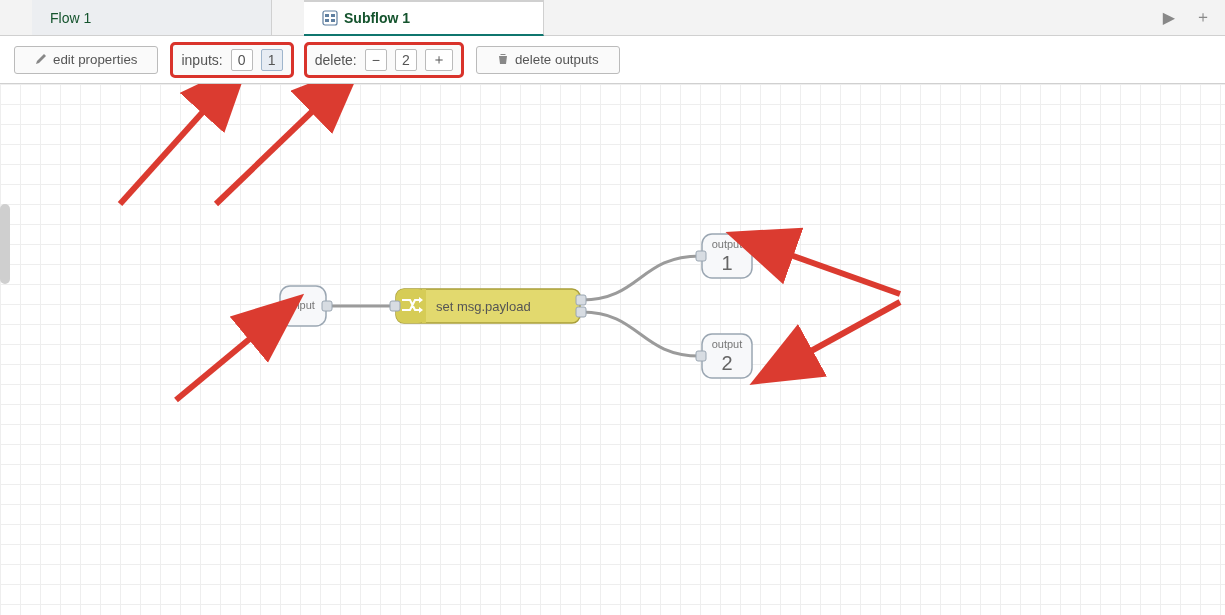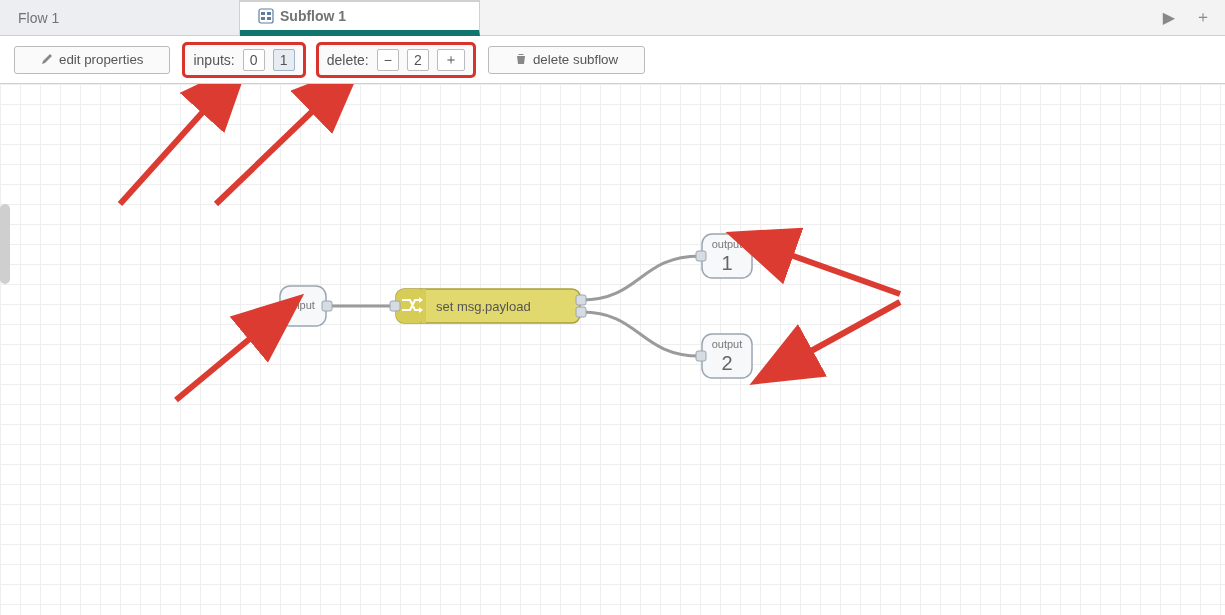--- a/index.html
+++ b/index.html
@@ -10,28 +10,29 @@
     display: flex; align-items: stretch; height: 36px;
     border-bottom: 1px solid #d0d0d0;
     background: #f3f3f3;
     position: relative;
   }
   .tab {
     display: flex; align-items: center; gap: 6px;
     padding: 0 18px; min-width: 240px;
     border-right: 1px solid #d0d0d0;
     background: #eceef1;
-    color: #737373;
+    color: #14532d;
     cursor: pointer;
+    margin-left: 32px;
   }
   .tab.active {
     background: #fff;
     font-weight: 700;
     border-top: 2px solid #d0d0d0;
-    border-bottom: 6px solid #0f766e;
+    border-bottom: 2px solid #0f766e;
     margin-bottom: -1px;
   }
   .tab .subflow-icon {
     width: 16px; height: 16px;
     display: inline-flex; align-items: center; justify-content: center;
   }
   .tabstrip-right {
     margin-left: auto; display: flex; align-items: center; padding: 0 8px; gap: 8px;
     color: #888;
   }
@@ -40,21 +41,21 @@
   
   .toolbar {
     display: flex; align-items: center; gap: 14px;
     height: 48px; padding: 0 14px;
     border-bottom: 1px solid #d0d0d0;
     background: #fff;
   }
   .tbtn {
     display: inline-flex; align-items: center; gap: 6px;
     border: 1px solid #bbb; border-radius: 3px;
-    padding: 6px 26px; background: #fafafa; color: #555;
+    padding: 6px 20px; background: #fafafa; color: #555;
     cursor: pointer; line-height: 1;
   }
   .muted-icon { color: #888; font-size: 12px; }
   .towrap {
     display: inline-flex; align-items: center; gap: 8px;
     border: 1px solid #bbb; border-radius: 3px;
     padding: 4px 8px; background: #fafafa; color: #555;
   }
   .towrap .pill {
     display: inline-flex; align-items: center; justify-content: center;
@@ -143,21 +144,21 @@
     <span class="pill">＋</span>
   </span>
 
 
   <button class="tbtn">
     <span class="muted-icon">
       <svg width="12" height="12" viewBox="0 0 12 12">
         <path d="M2 3h8l-1 8H3L2 3zm2-2h4l1 1H3l1-1z" fill="#888"></path>
       </svg>
     </span>
-    <span>delete subflow</span>
+    <span>delete outputs</span>
   </button>
 </div>
 
 <div class="canvas-wrap">
   <div class="grid-bg"></div>
   <div class="scroll-thumb-v"></div>
 
   <svg class="canvas">
 
     <path d="M328 222 C360 222 360 222 396 222" fill="none" stroke="#9b9b9b" stroke-width="3"></path>

